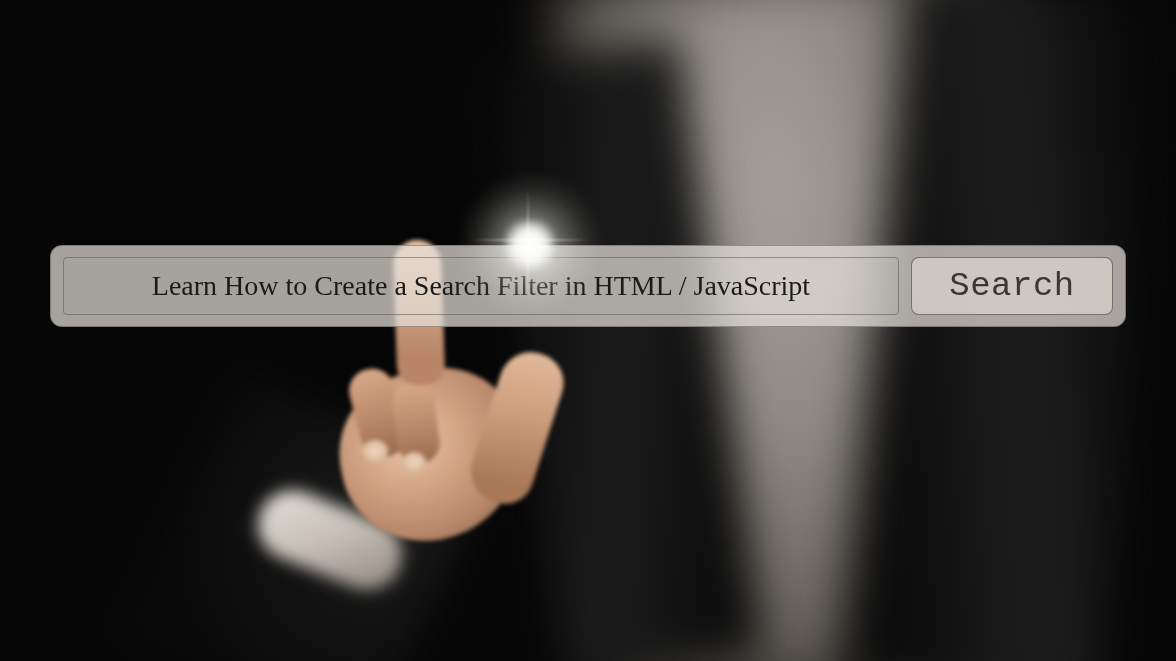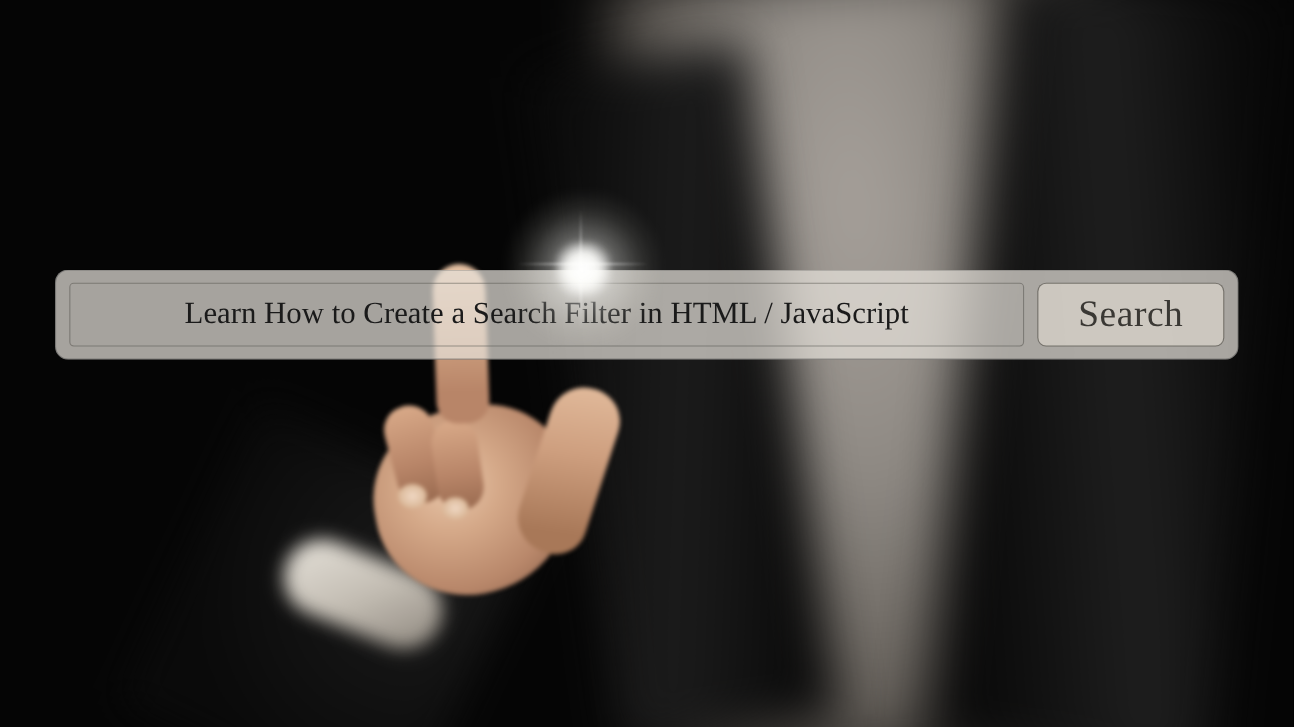--- a/index.html
+++ b/index.html
@@ -254,26 +254,26 @@
       border-radius: 4px;
       font-family: Georgia, 'Times New Roman', serif;
       font-size: 28px;
       color: #1a1a1a;
       padding: 0 20px;
       outline: none;
       text-align: center;
     }
     
     .search-button {
-      width: 170px;
+      width: 202px;
       height: 58px;
       background: rgba(210, 206, 198, 0.85);
       border: 1.5px solid rgba(70, 68, 62, 0.65);
       border-radius: 8px;
-      font-family: Liberation Serif, serif;
+      font-family: Liberation Mono, monospace;
       font-size: 34px;
       color: #3a3834;
       cursor: pointer;
       display: flex;
       align-items: center;
       justify-content: center;
       letter-spacing: 0.5px;
     }
   </style>
 </head>

